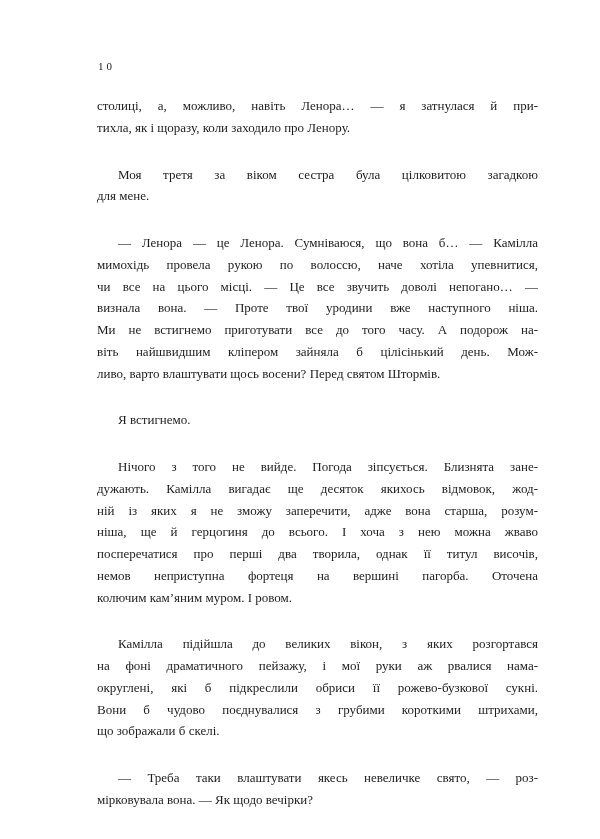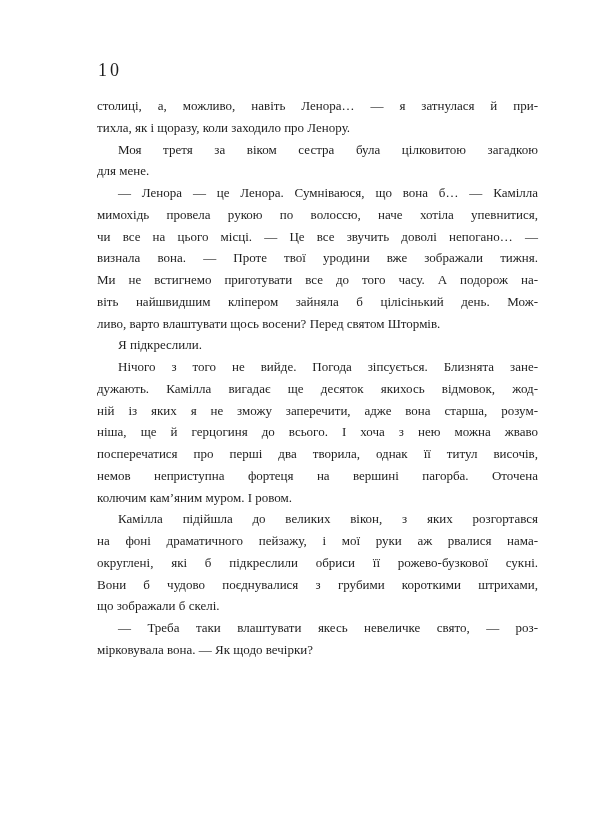--- a/index.html
+++ b/index.html
@@ -18,21 +18,21 @@
       position: relative;
       width: 600px;
       height: 839px;
       background: var(--page-bg, #ffffff);
       overflow: hidden;
     }
     .folio {
       position: absolute;
       left: 98px;
       top: 60px;
-      font-size: 18px;
+      font-size: 11px;
       letter-spacing: 3px;
       font-variant-numeric: oldstyle-nums;
       color: var(--page-fg, #1d1d1d);
     }
     .text-block {
       position: absolute;
       left: 97px;
       top: 95px;
       width: 441px;
       font-size: 13px;
@@ -50,47 +50,48 @@
     .line.jl {
       text-align: justify;
       text-align-last: justify;
     }
     .line.last {
       text-align: right;
       text-align-last: left;
     }
     .line.indent {
       text-indent: 21px;
+      margin-top: 25px;
     }
   </style>
 </head>
 <body>
 
 <div class="page">
   <div class="folio">10</div>
   <div class="text-block">
       <div class="paragraph">
         <div class="line jl">столиці, а, можливо, навіть Ленора… — я затнулася й при-</div>
         <div class="line last">тихла, як і щоразу, коли заходило про Ленору.</div>
       </div>
       <div class="paragraph">
         <div class="line indent jl">Моя третя за віком сестра була цілковитою загадкою</div>
         <div class="line last">для мене.</div>
       </div>
       <div class="paragraph">
         <div class="line indent jl">— Ленора — це Ленора. Сумніваюся, що вона б… — Камілла</div>
         <div class="line jl">мимохідь провела рукою по волоссю, наче хотіла упевнитися,</div>
         <div class="line jl">чи все на цього місці. — Це все звучить доволі непогано… —</div>
-        <div class="line jl">визнала вона. — Проте твої уродини вже зображали тижня.</div>
+        <div class="line jl">визнала вона. — Проте твої уродини вже наступного ніша.</div>
         <div class="line jl">Ми не встигнемо приготувати все до того часу. А подорож на-</div>
         <div class="line jl">віть найшвидшим кліпером зайняла б цілісінький день. Мож-</div>
         <div class="line last">ливо, варто влаштувати щось восени? Перед святом Штормів.</div>
       </div>
       <div class="paragraph">
-        <div class="line indent last">Я підкреслили.</div>
+        <div class="line indent last">Я встигнемо.</div>
       </div>
       <div class="paragraph">
         <div class="line indent jl">Нічого з того не вийде. Погода зіпсується. Близнята зане-</div>
         <div class="line jl">дужають. Камілла вигадає ще десяток якихось відмовок, жод-</div>
         <div class="line jl">ній із яких я не зможу заперечити, адже вона старша, розум-</div>
         <div class="line jl">ніша, ще й герцогиня до всього. І хоча з нею можна жваво</div>
         <div class="line jl">посперечатися про перші два творила, однак її титул височів,</div>
         <div class="line jl">немов неприступна фортеця на вершині пагорба. Оточена</div>
         <div class="line last">колючим кам’яним муром. І ровом.</div>
       </div>

